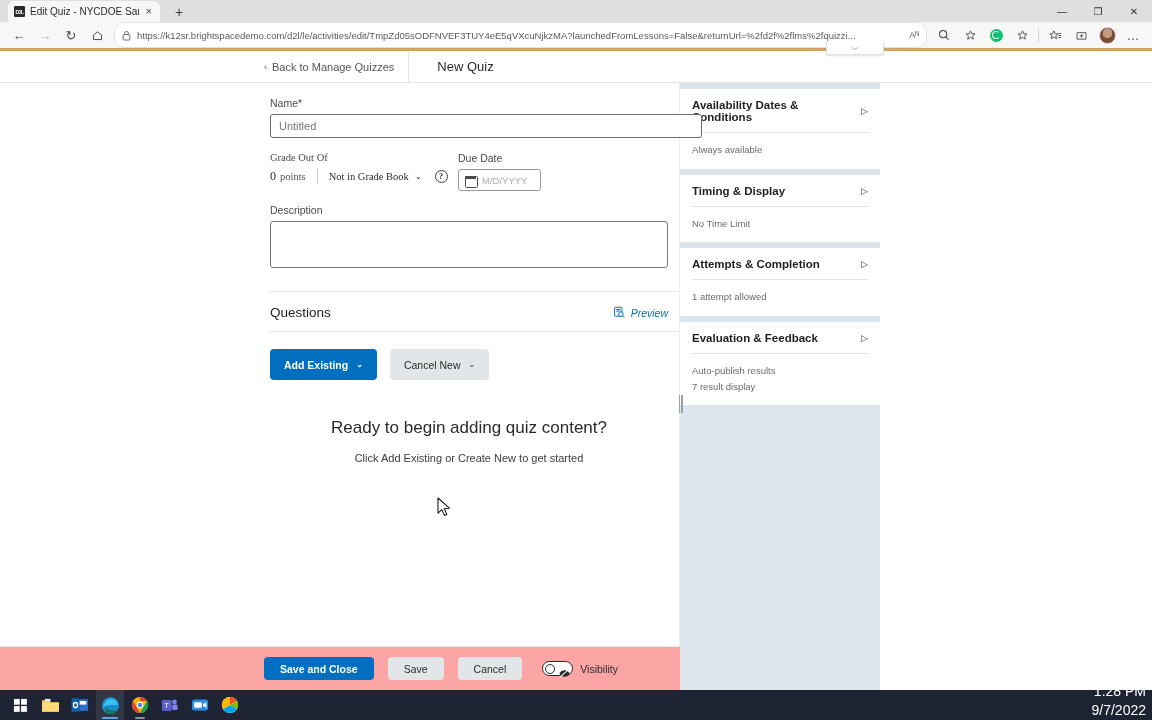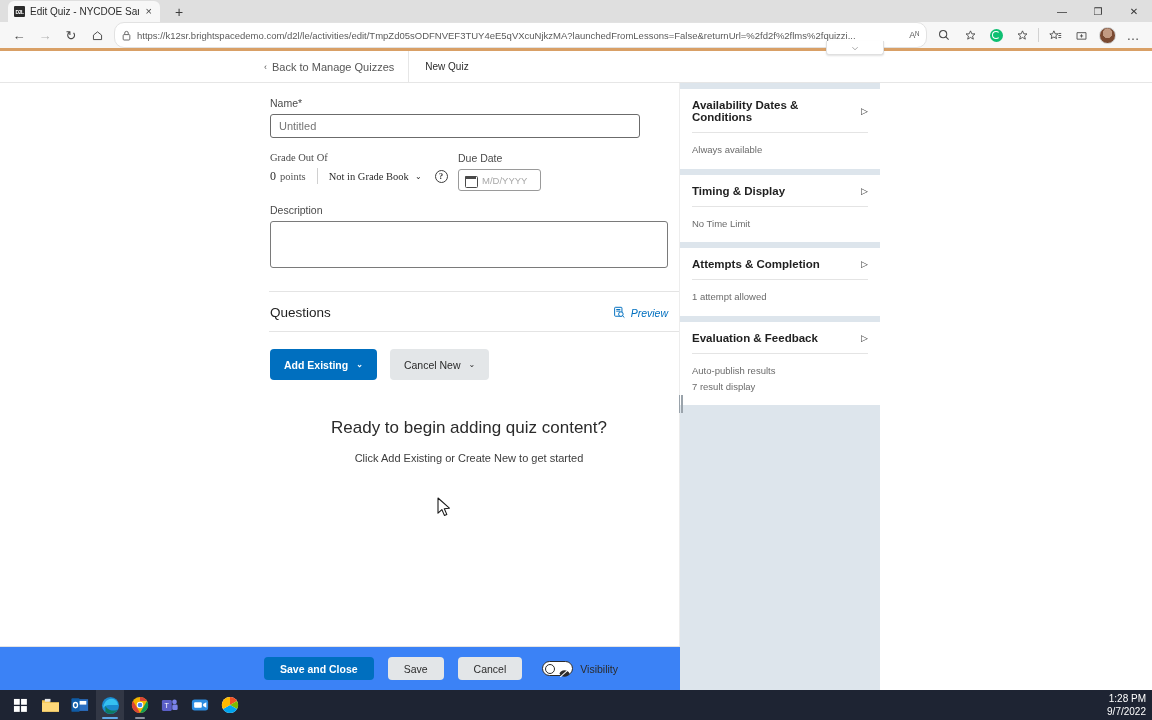--- a/index.html
+++ b/index.html
@@ -97,35 +97,35 @@
   .page-header {
     height: 32px; display: flex; align-items: center;
     border-bottom: 1px solid #e6e6e6; background: #fff;
   }
   .back-link {
     margin-left: 264px; display: flex; align-items: center; gap: 5px;
     font-size: 11px; color: #565656; cursor: pointer;
   }
   .back-chev { font-size: 9px; color: #565656; }
   .header-sep { width: 1px; height: 32px; background: #e6e6e6; margin-left: 14px; }
-  .page-title { margin-left: 16px; font-size: 10px; color: #2b2b2b; }
+  .page-title { margin-left: 28px; font-size: 13px; color: #2b2b2b; }
 
   .page-body { display: flex; height: 607px; position: relative; }
 
   .main-col {
     width: 680px; height: 100%; background: #fff; position: relative;
     border-right: 1px solid #ededed;
   }
   .main-inner { padding: 14px 12px 0 270px; }
 
   .field-label { font-size: 10.5px; color: #4a4a4a; margin-bottom: 5px; }
   .req { color: #4a4a4a; }
 
   .name-input {
-    width: 370px; height: 24px; border: 1px solid #6b6b6b; border-radius: 3px;
+    width: 432px; height: 24px; border: 1px solid #6b6b6b; border-radius: 3px;
     padding: 0 8px; font-size: 11px; color: #757575;
     font-family: "Liberation Sans", sans-serif; background: #fff; outline: none;
   }
 
   .row-grade { display: flex; margin-top: 14px; }
   .grade-group { width: 188px; font-family: Liberation Serif, serif; }
   .grade-line { display: flex; align-items: center; gap: 0; margin-top: 4px; }
   .points-val { font-size: 12px; color: #2b2b2b; }
   .points-word { font-size: 10.5px; color: #545454; margin-left: 4px; }
   .vbar { width: 1px; height: 16px; background: #d0d0d0; margin: 0 11px; }
@@ -211,21 +211,21 @@
   }
   .card-title { font-size: 11.5px; color: #1f1f1f; font-weight: bold; }
   .card-arrow { font-size: 9px; color: #333; }
   .card-body { border-top: 1px solid #e4e4e4; padding-top: 9px; }
   .card-line { font-size: 9.5px; color: #6b6b6b; line-height: 1.65; }
 
   .rest-bg { flex: 1 1 auto; background: #ffffff; }
 
   .footer-bar {
     position: absolute; left: 0; bottom: 0; width: 680px; height: 44px;
-    background: #3b82f6; border-top: 1px solid #e4e4e4;
+    background: #fca5a5; border-top: 1px solid #e4e4e4;
     display: flex; align-items: center; padding-left: 264px; gap: 14px;
   }
   .fbtn {
     height: 23px; border-radius: 4px; font-size: 10.5px; cursor: pointer;
     border: none; font-family: "Liberation Sans", sans-serif;
     display: flex; align-items: center; justify-content: center; padding: 0 16px;
   }
   .fbtn-primary { background: #006fbf; color: #fff; font-weight: bold; }
   .fbtn-secondary { background: #e3e6e8; color: #2b2b2b; }
   .vis-wrap { display: flex; align-items: center; gap: 7px; margin-left: 6px; cursor: pointer; }
@@ -255,22 +255,22 @@
   .tb-app.active::after {
     content: ""; position: absolute; bottom: 1px; left: 6px; width: 16px; height: 2px;
     background: #5fa8e8; border-radius: 1px;
   }
   .tb-app.running::after {
     content: ""; position: absolute; bottom: 1px; left: 9px; width: 10px; height: 2px;
     background: #8a8f9c; border-radius: 1px;
   }
   .clock {
     position: absolute; right: 6px; top: 0; height: 30px;
-    display: flex; flex-direction: column; align-items: flex-end; justify-content: center;
-    color: #fff; font-size: 10px; line-height: 1.35; cursor: pointer;
+    display: flex; flex-direction: column; align-items: flex-end; justify-content: flex-end;
+    color: #fff; font-size: 14px; line-height: 1.35; cursor: pointer;
   }
 </style>
 </head>
 <body>
 
 <div class="browser">
 
   <div class="titlebar">
     <div class="tab">
       <span class="tab-favicon">

